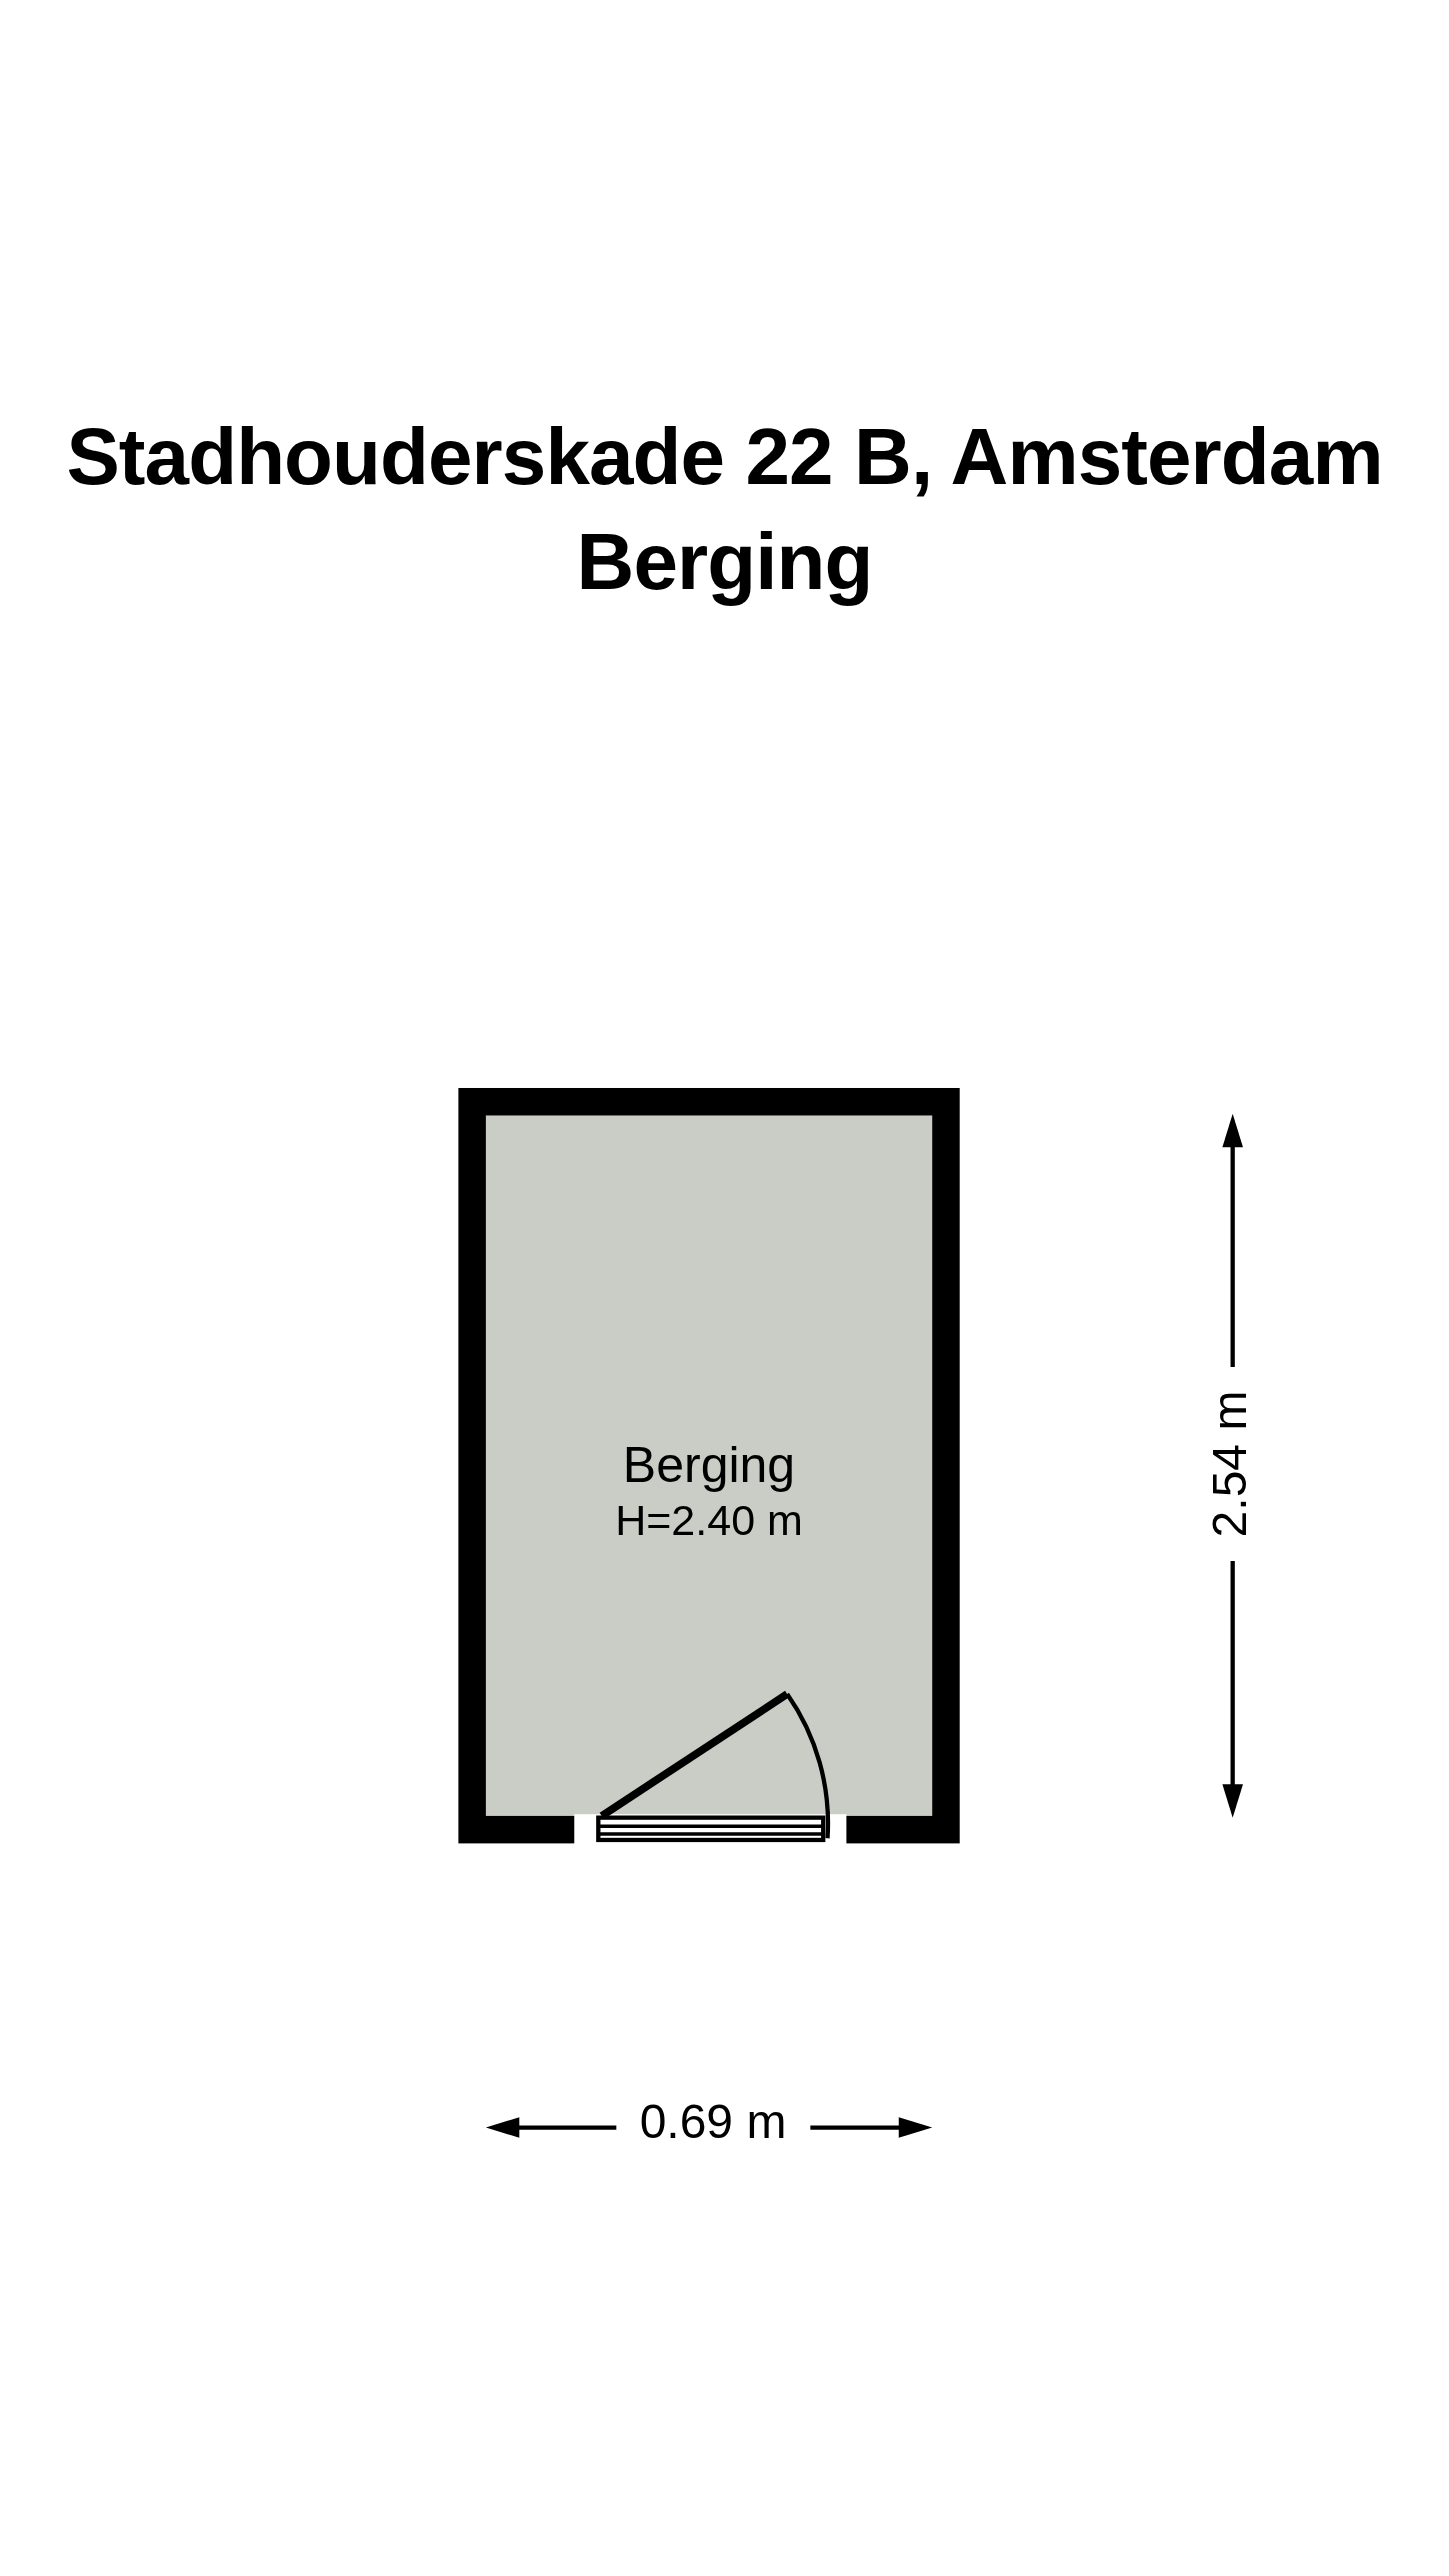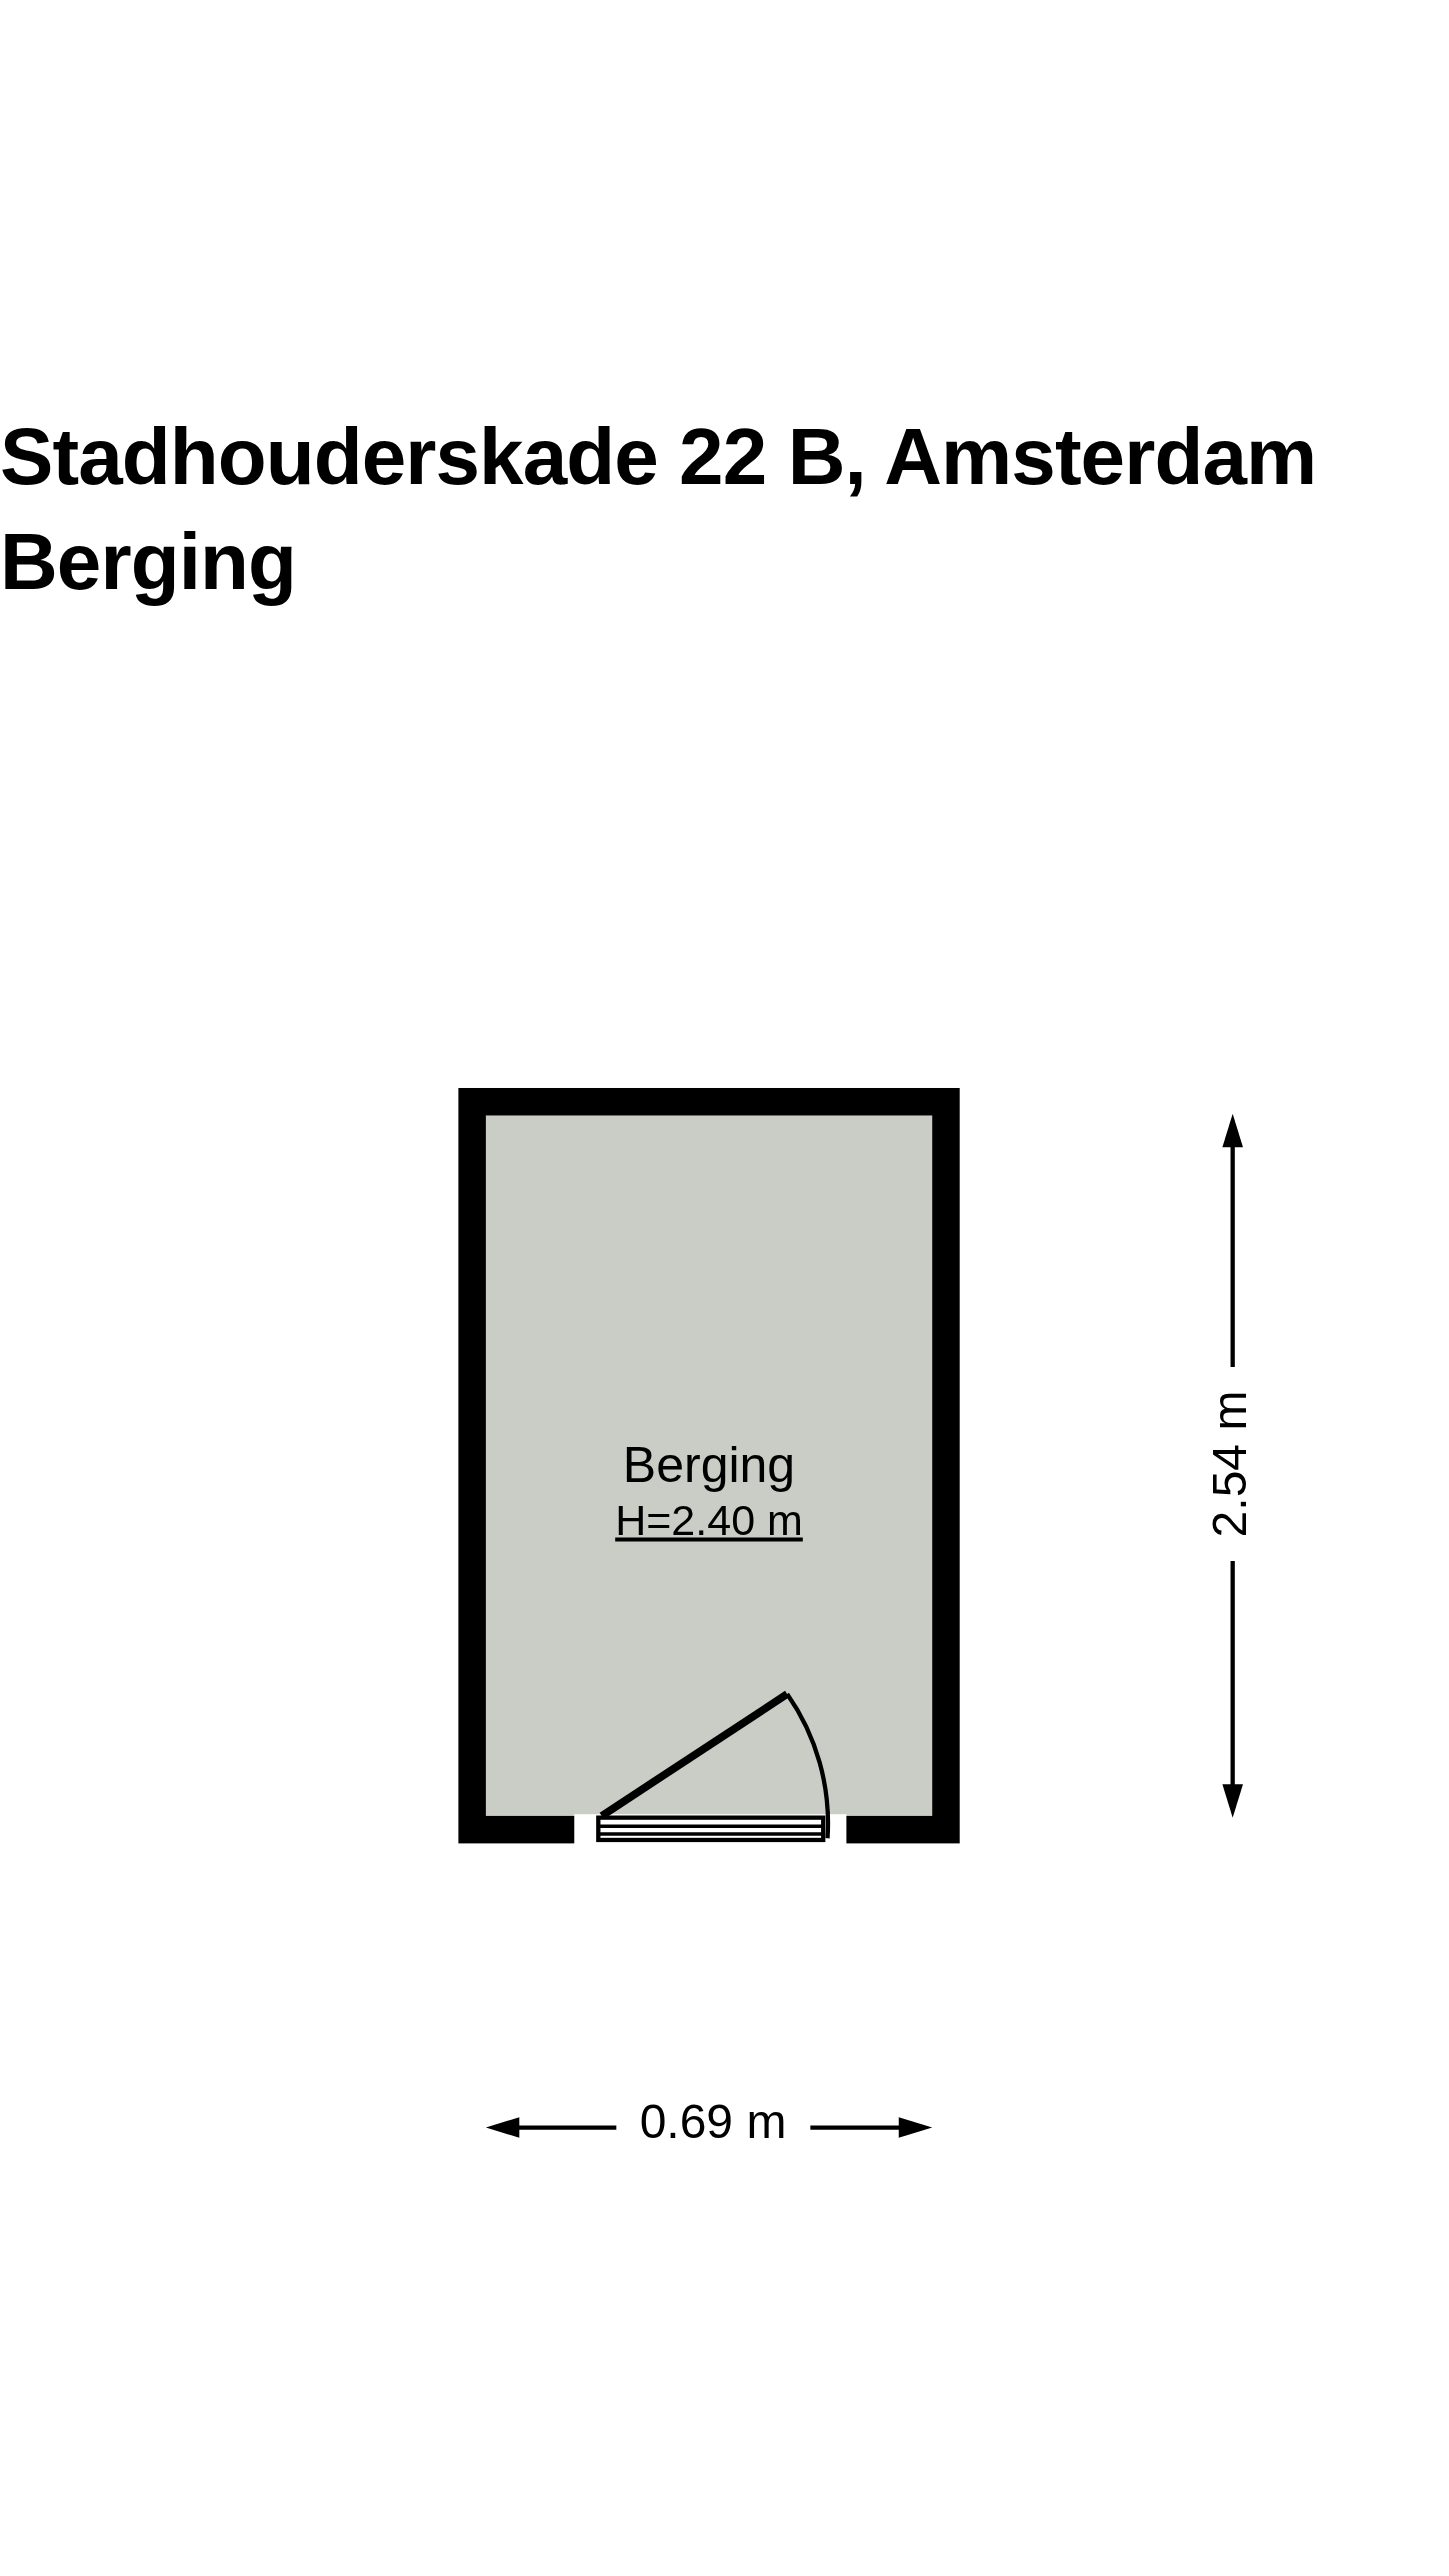--- a/index.html
+++ b/index.html
@@ -7,21 +7,21 @@
     width:1449px;height:2576px;
     background:#ffffff;
     font-family:"Liberation Sans", sans-serif;
     position:relative;
     -webkit-font-smoothing:antialiased;
   }
   .page{position:absolute;inset:0;overflow:hidden}
   .plan-svg{position:absolute;left:0;top:0;width:1449px;height:2576px}
   .title-block{
     position:absolute;left:0;top:404px;width:100%;
-    color:#000;
+    text-align:center;color:#000;
   }
   .title-line{
     font-size:80px;font-weight:bold;line-height:105px;
     letter-spacing:-0.9px;white-space:nowrap;
   }
   .lbl{
     position:absolute;color:#000;white-space:nowrap;
     transform:translate(-50%,-50%);
   }
   .lbl-room-name{font-size:50px}
@@ -64,19 +64,19 @@
 
     <g>
       <polygon points="566,2478 605,2466 605,2490" fill="#000000"></polygon>
       <line x1="600" y1="2478" x2="718" y2="2478" stroke="#000000" stroke-width="5"></line>
       <line x1="944" y1="2478" x2="1052" y2="2478" stroke="#000000" stroke-width="5"></line>
       <polygon points="1086,2478 1047,2466 1047,2490" fill="#000000"></polygon>
     </g>
   </svg>
 
   <div class="lbl lbl-room-name" style="left:709px;top:1465px;">Berging</div>
-  <div class="lbl lbl-room-height" style="left:709px;top:1520px;text-decoration:underline;">H=2.40 m</div>
+  <div class="lbl lbl-room-height" style="left:709px;top:1520px;">H=2.40 m</div>
 
   <div class="lbl lbl-dim lbl-rot" style="left:1229px;top:1464px;">2.54 m</div>
   <div class="lbl lbl-dim" style="left:713px;top:2121px;">0.69 m</div>
 
 </div>
 
 
 </body></html>

